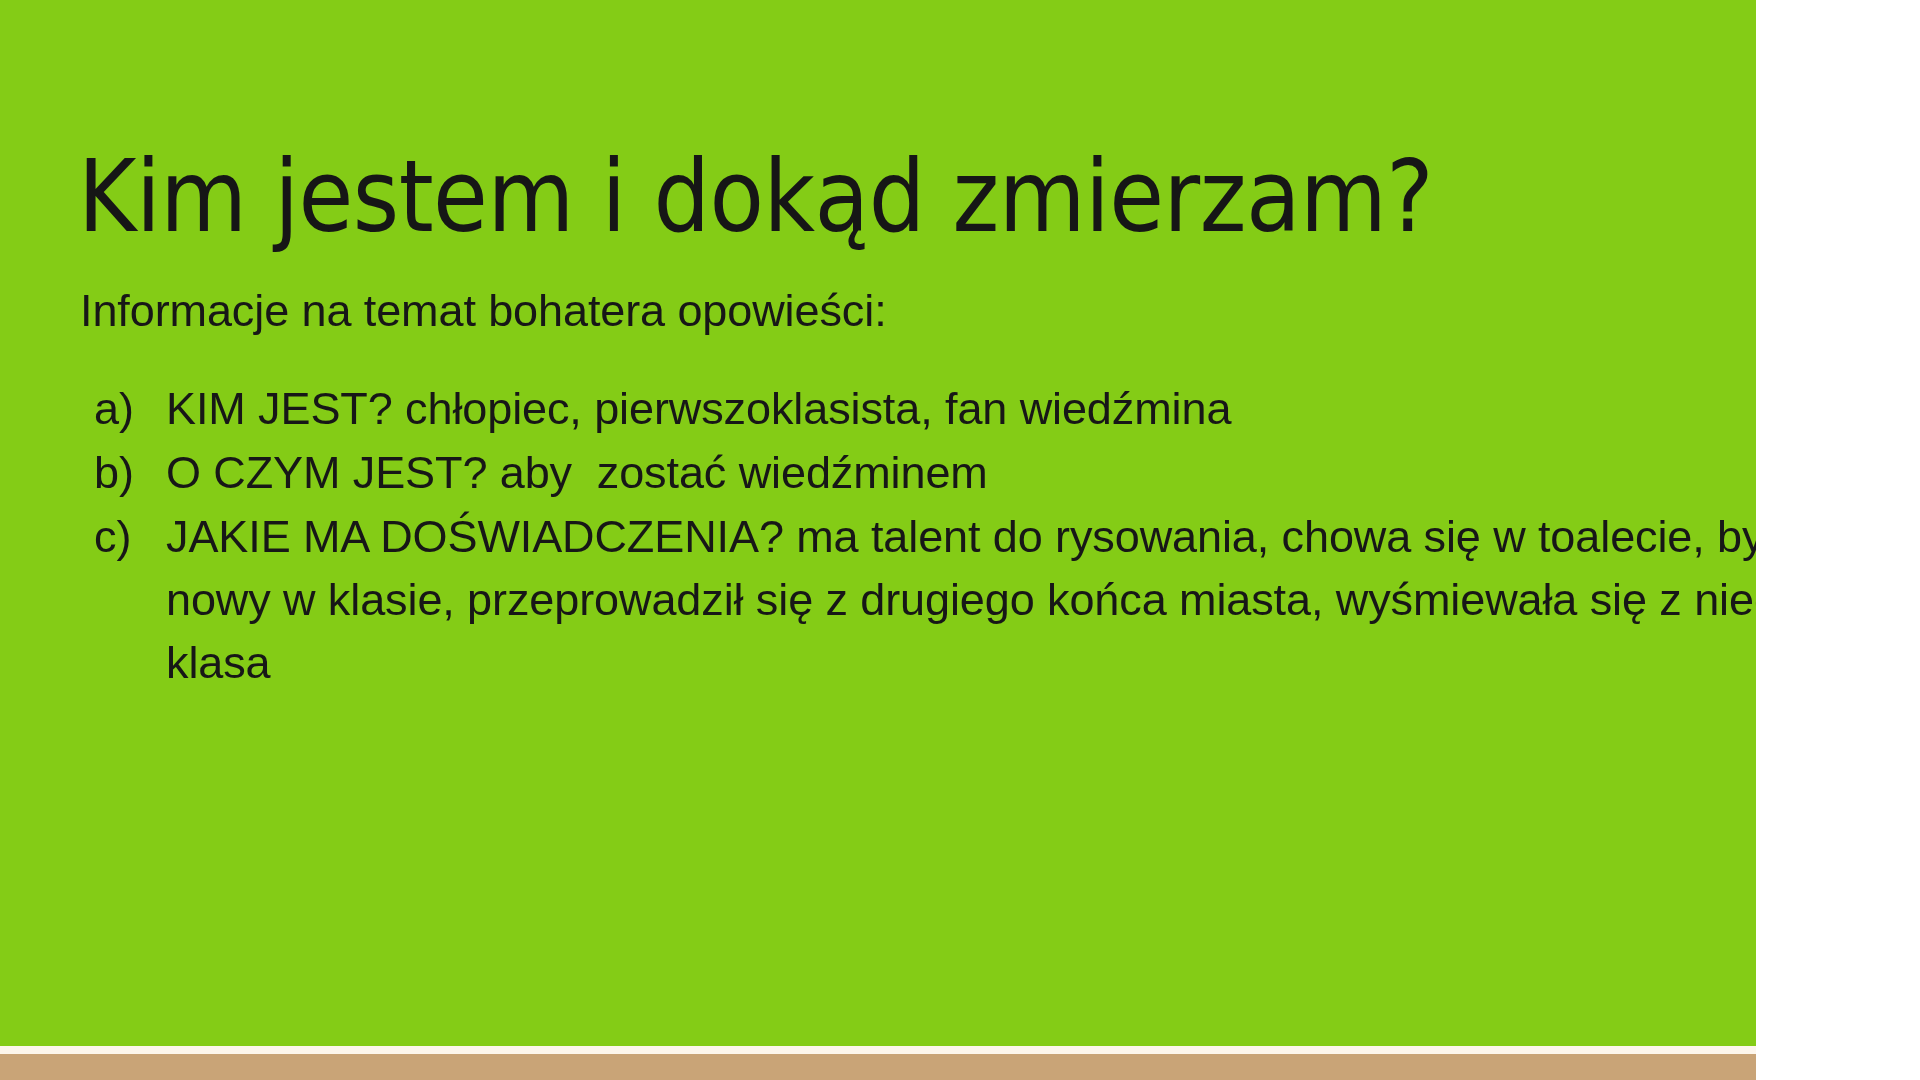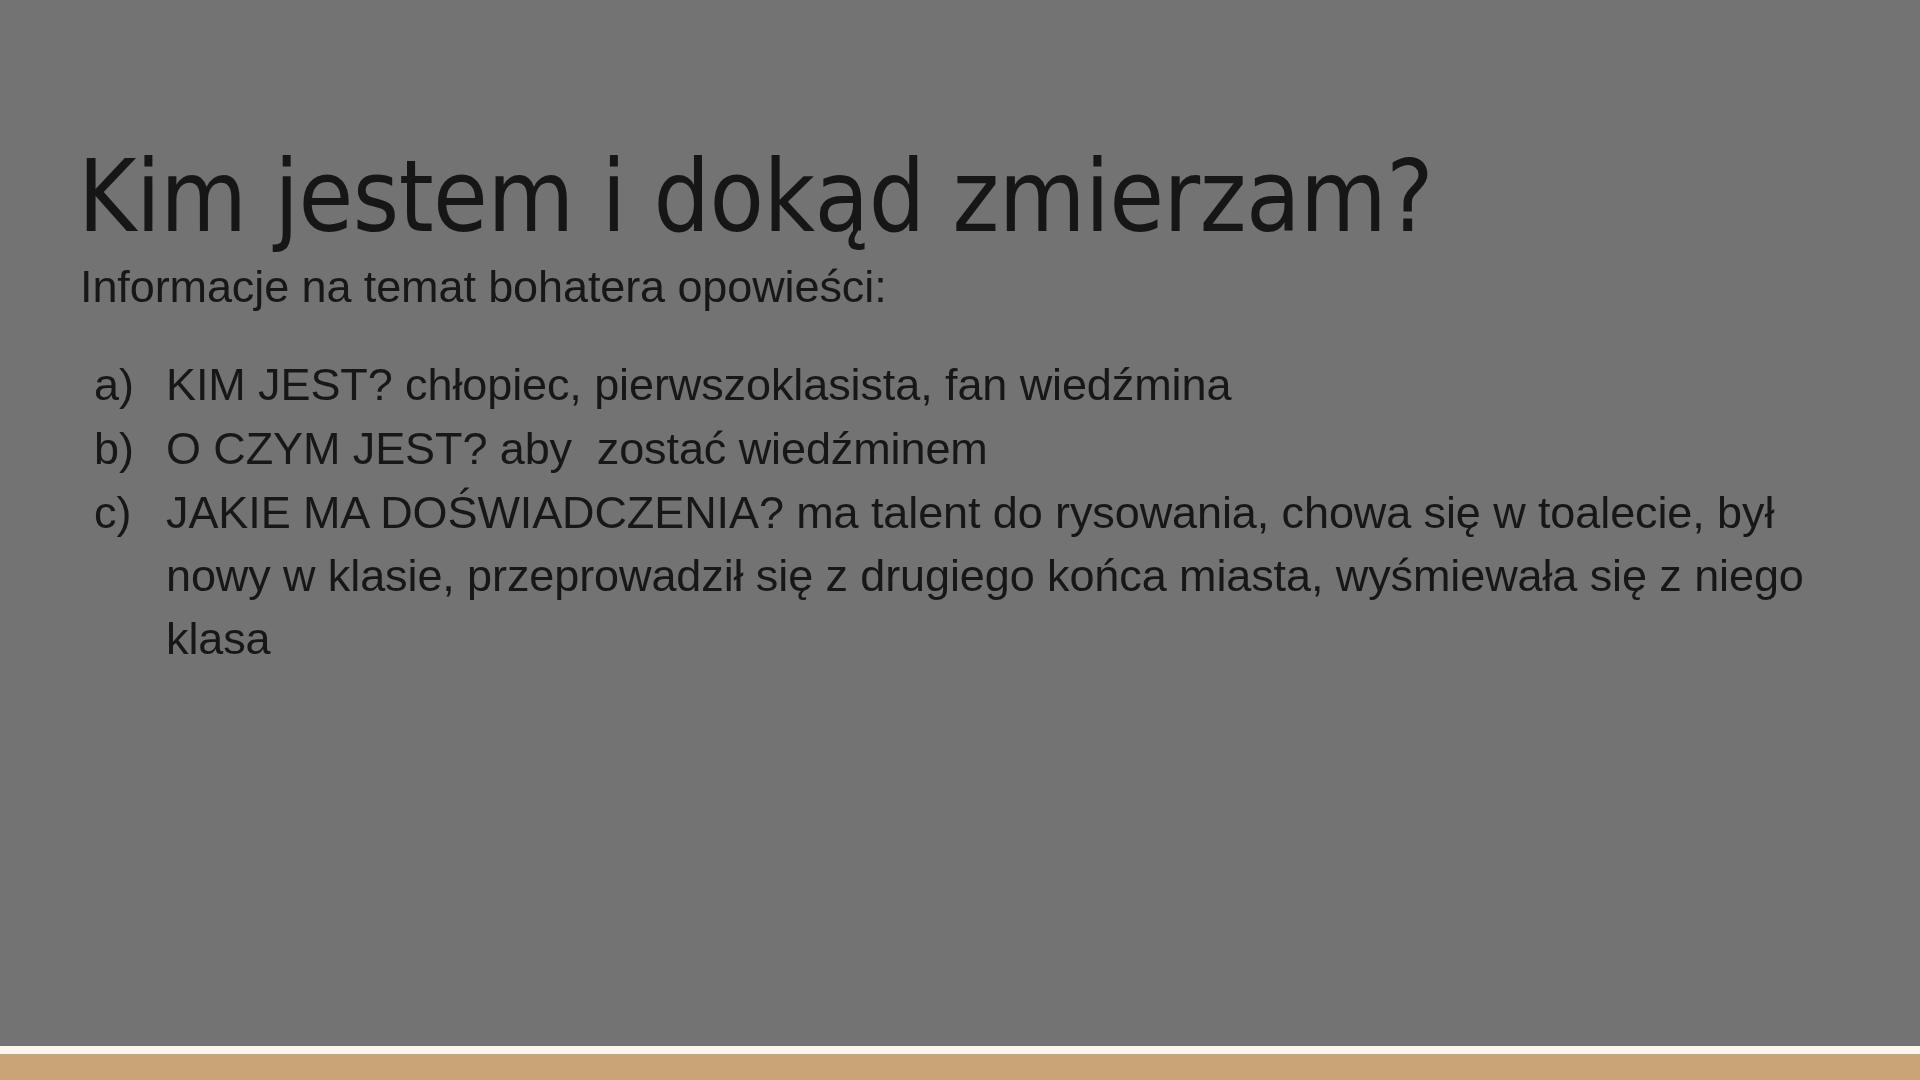--- a/index.html
+++ b/index.html
@@ -12,23 +12,23 @@
     width: 1920px;
     height: 1080px;
     overflow: hidden;
     background: #ffffff;
     font-family: "Liberation Sans", sans-serif;
     -webkit-font-smoothing: antialiased;
   }
 
   .slide {
     position: relative;
-    width: 1920px;
+    width: 1756px;
     height: 1080px;
-    background: #737373;
+    background: #84cc16;
     box-sizing: border-box;
     overflow: hidden;
     padding-left: 16px;
   }
 
   
   .slide-title {
     position: absolute;
     left: 78px;
     top: 78px;
@@ -40,21 +40,21 @@
     font-weight: 400;
     letter-spacing: -0.5px;
     color: #161616;
     white-space: nowrap;
   }
 
   
   .body-block {
     position: absolute;
     left: 80px;
-    top: 260px;
+    top: 284px;
     width: 1790px;
     color: #171717;
   }
 
   .lead-line {
     font-family: "Liberation Sans", sans-serif;
     font-size: 45px;
     line-height: 1.22;
     font-weight: 400;
     color: #171717;

